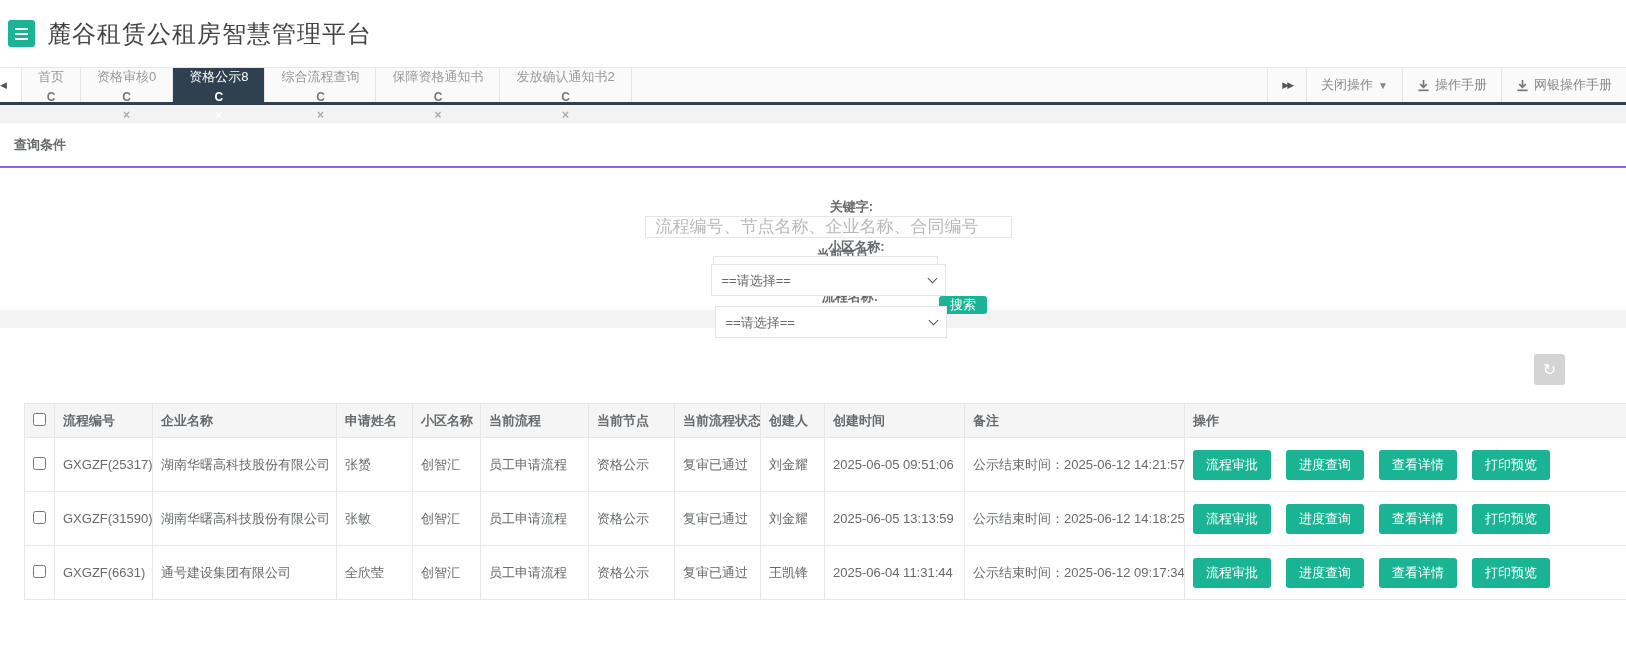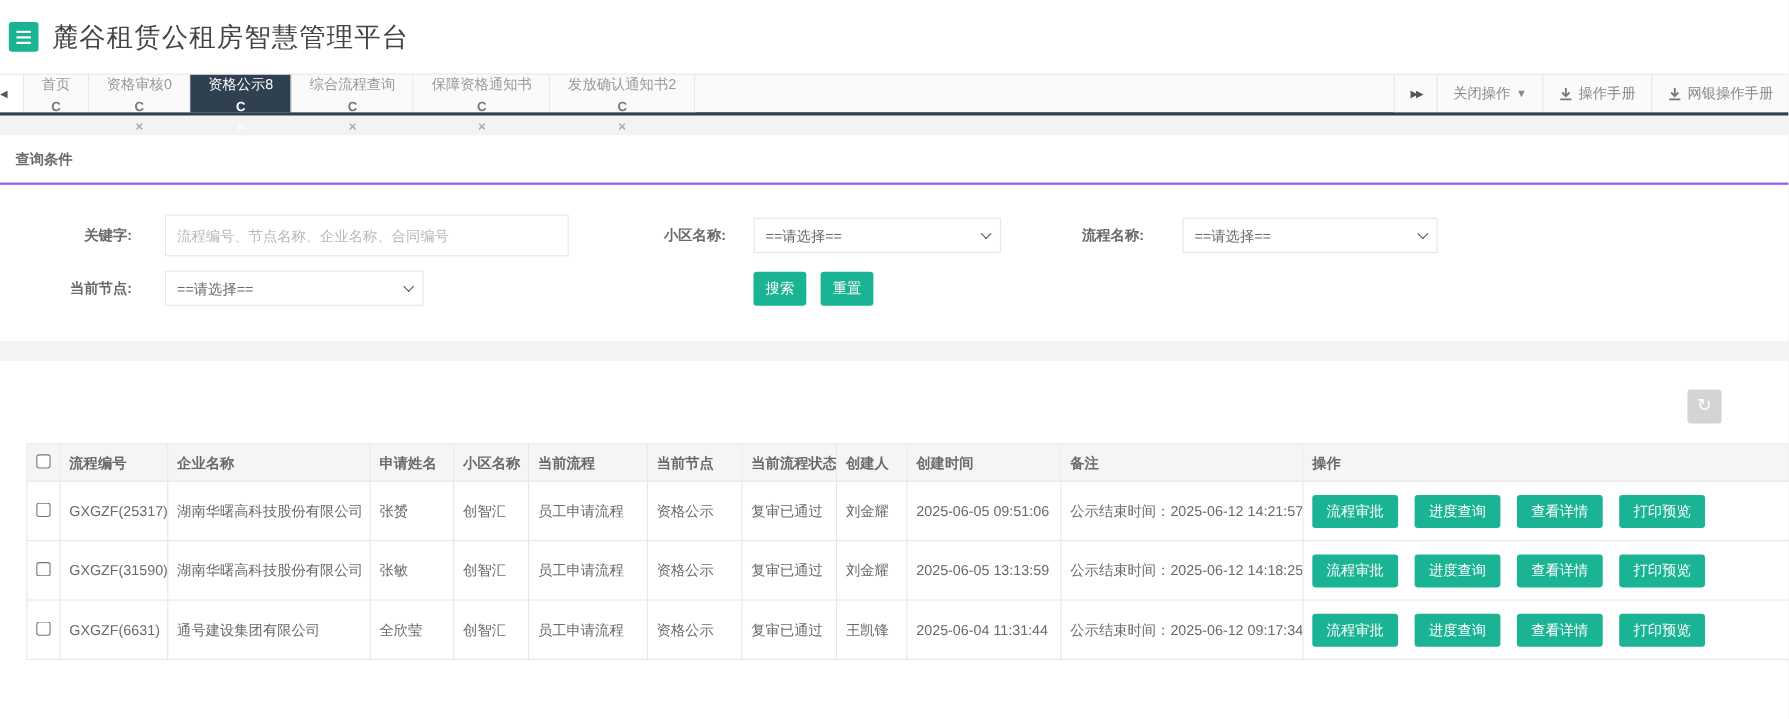--- a/index.html
+++ b/index.html
@@ -36,26 +36,26 @@
   .tab-tool svg { display:block; }
   .scroll-right { font-size:9px; color:#555; letter-spacing:-2px; }
   .caret { font-size:10px; color:#888; }
 
   
   .panel { background:#fff; margin-top:18px; }
   .panel-head { padding:13px 14px 12px; font-weight:bold; color:#676a6c; border-bottom:2px solid #8b5cf6; }
 
   
   .form-area { padding:30px 0 32px; }
-  .form-row { display:flex; align-items:center; height:32px; }
+  .form-row { display:flex; align-items:center; height:32px;flex-direction:column; }
   .form-row + .form-row { margin-top:16px; }
   .lbl { font-weight:bold; color:#676a6c; text-align:right; }
   .lbl.w1 { width:120px; }
   .txt-input { margin-left:30px; width:367px; height:38px; border:1px solid #e5e6e7; padding:0 10px;
-    font-size:13px; color:#676a6c; font-family:inherit; }
+    font-size:17px; color:#676a6c; font-family:inherit; }
   .txt-input::placeholder { color:#b9b9b9; }
   .sel-wrap { position:relative; display:inline-block; }
   .sel-wrap select { appearance:none; -webkit-appearance:none; height:32px; border:1px solid #e5e6e7;
     background:#fff; color:#676a6c; font-size:13px; padding:0 24px 0 10px; width:100%; font-family:inherit; }
   .sel-wrap .chev { position:absolute; right:10px; top:11px; width:7px; height:7px;
     border-right:1.5px solid #555; border-bottom:1.5px solid #555; transform:rotate(45deg); pointer-events:none; }
   .btn { display:inline-block; background:#1ab394; color:#fff; border:none; border-radius:3px;
     height:31px; padding:0 11px; font-size:13px; cursor:pointer; font-family:inherit; }
 
   

